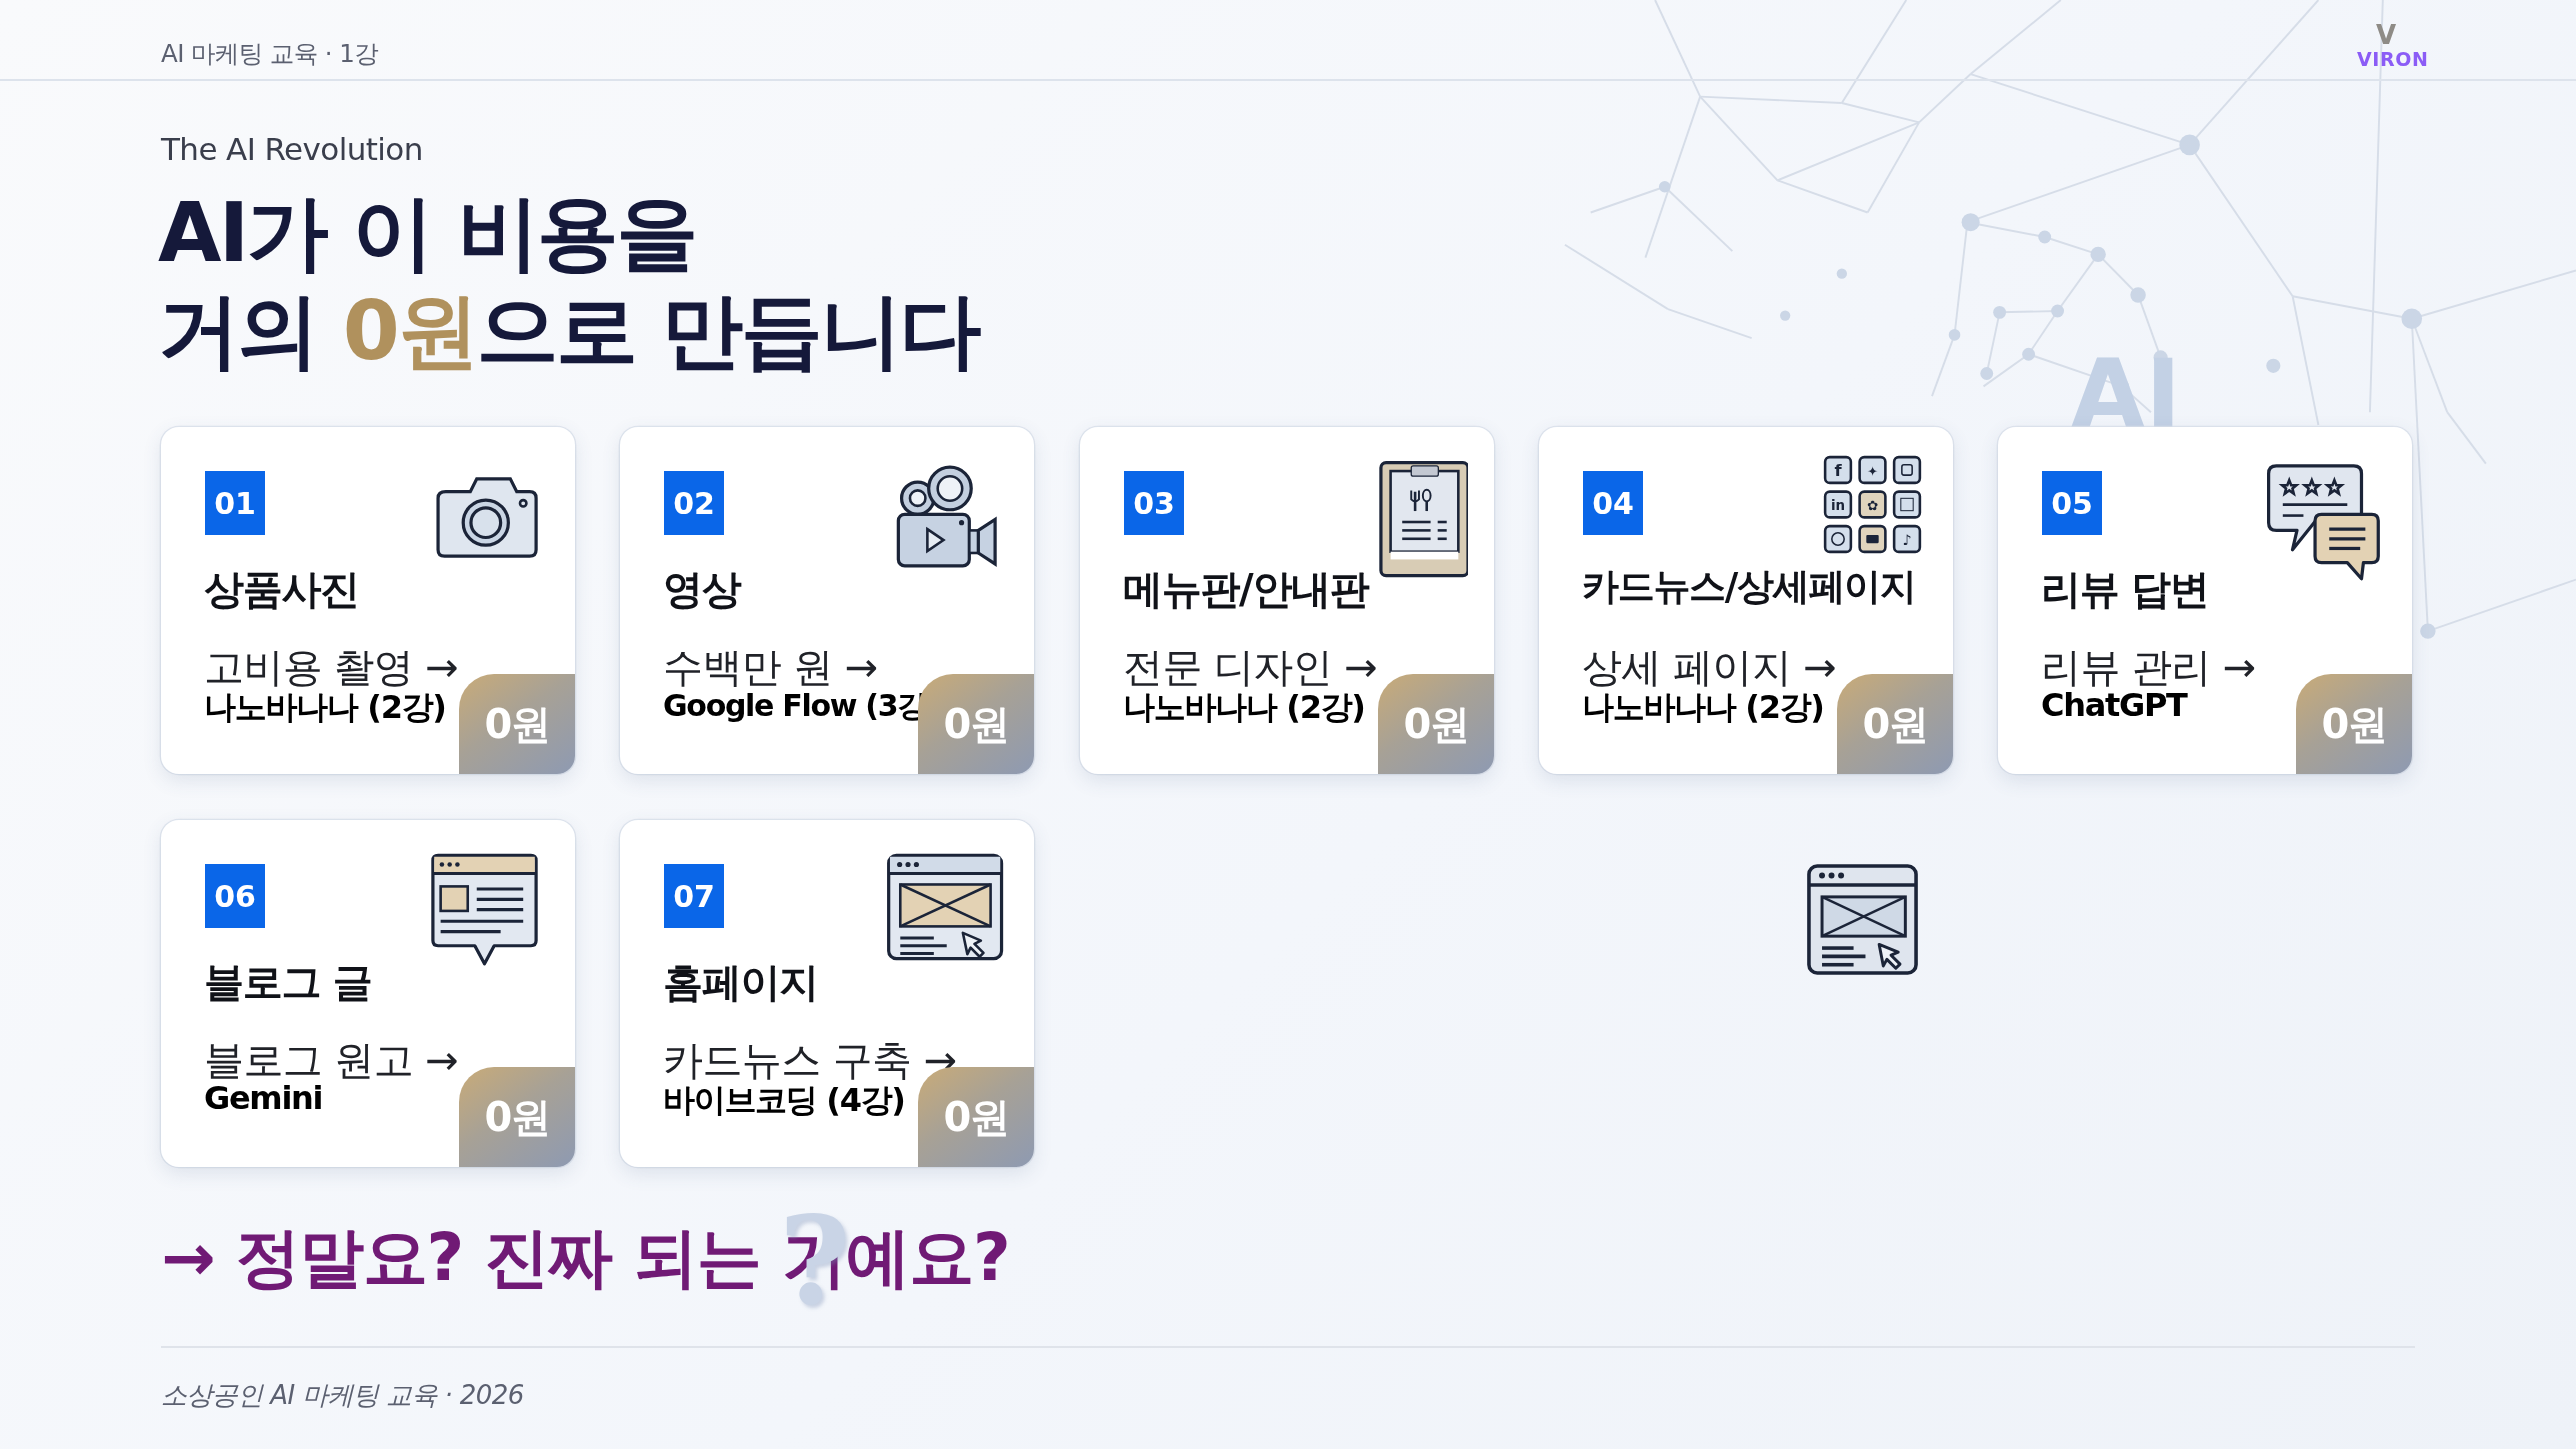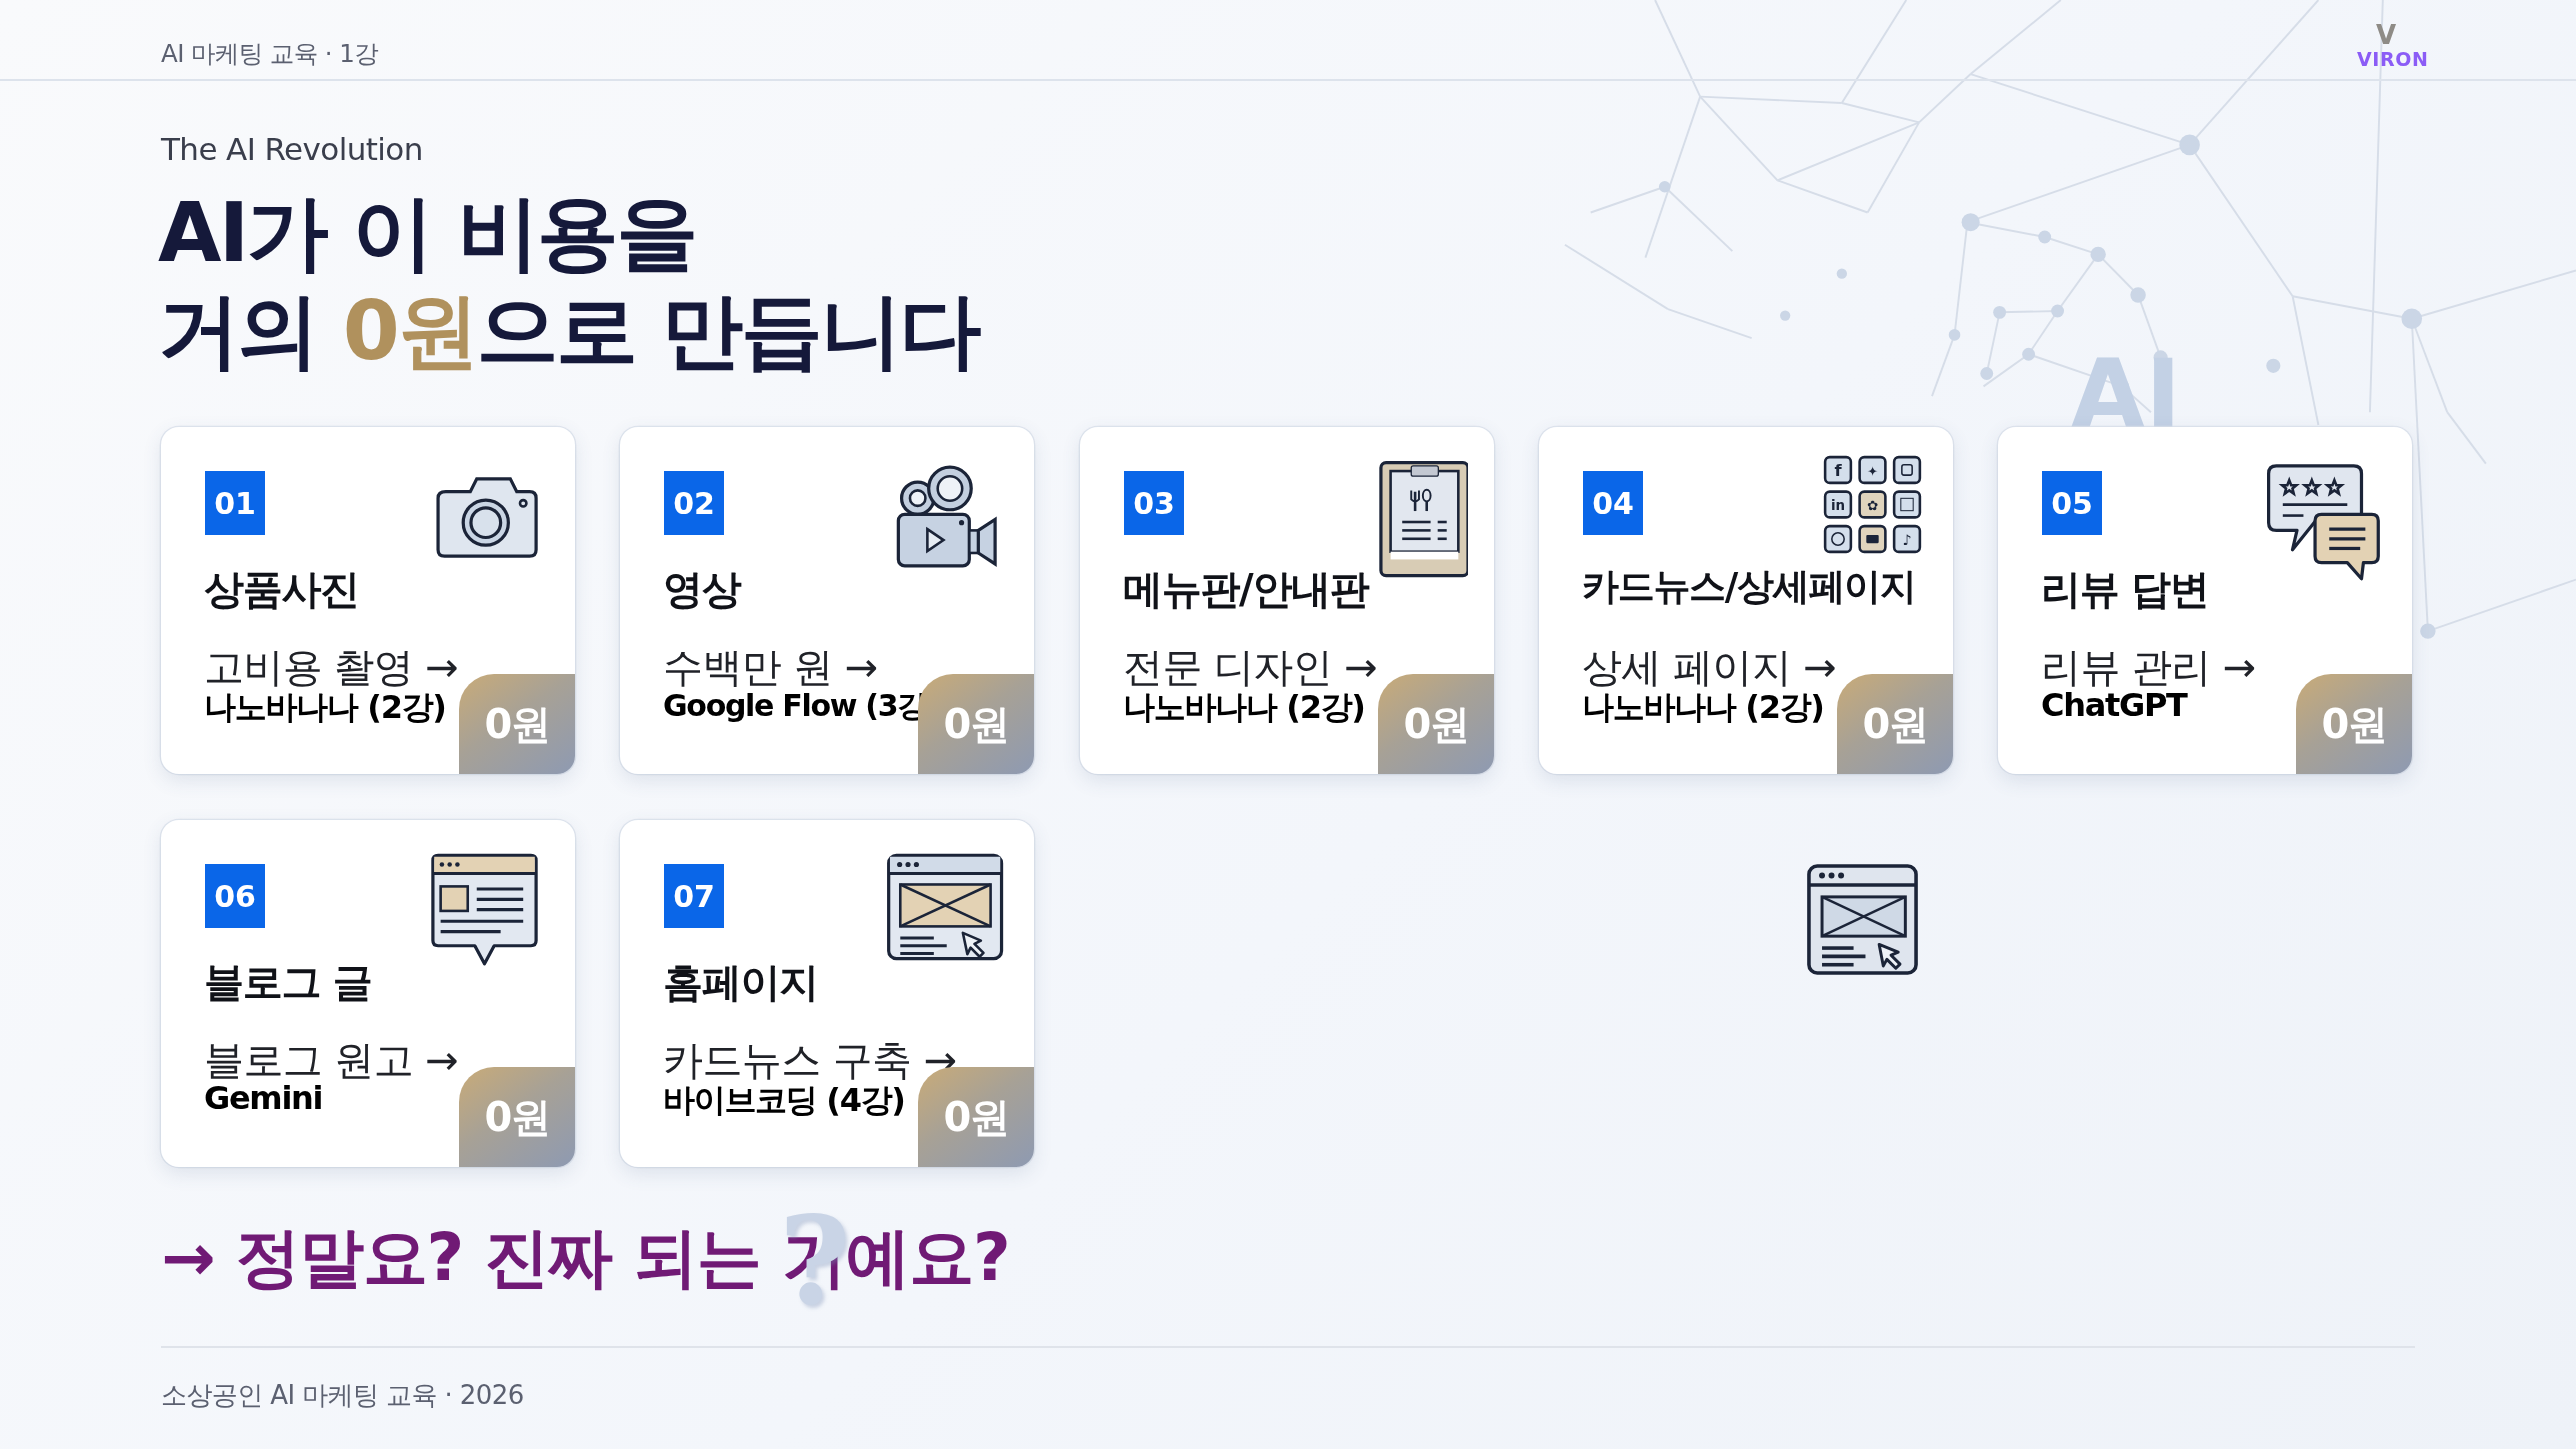--- a/index.html
+++ b/index.html
@@ -30,21 +30,21 @@
   .price-tab { position:absolute; right:0; bottom:0; width:116px; height:100px; border-top-left-radius:35px;
     background: linear-gradient(145deg, #c9ab78 0%, #a7a196 45%, #8e9ab2 100%);
     color:#fff; font-size:40px; font-weight:bold; display:flex; align-items:center; justify-content:center; letter-spacing:-1.3px; }
 
   .floating-icon { position:absolute; left:1803px; top:860px; width:119px; height:119px; }
 
   .question { position:absolute; left:161px; top:1214px; font-size:65px; font-weight:bold; color:#701a75; letter-spacing:-1.3px; white-space:nowrap;text-align:right; }
   .qmark { position:absolute; left:779px; top:1188px; font-size:122px; font-weight:bold; color:#c9d4e6; font-family:"DejaVu Serif", serif;
     text-shadow: 2.6px 2.6px 3.9px rgba(120,140,180,0.35); }
   .footer-line { position:absolute; left:161px; top:1346px; width:2254px; height:1.9px; background:#dfe3ea; }
-  .footer-text { position:absolute; left:161px; top:1378px; font-size:26px; color:#5b6070; letter-spacing:-0.6px; }
+  .footer-text { position:absolute; left:161px; top:1378px; font-size:26px; color:#5b6070; letter-spacing:-0.6px;font-style:italic; }
 </style>
 </head>
 <body>
 
 <svg class="bg-net" viewBox="0 0 4000 2250">
   <g stroke="#d6dde8" stroke-width="3" fill="none">
     <line x1="2570" y1="0" x2="2640" y2="150"></line>
       <line x1="2640" y1="150" x2="2555" y2="400"></line>
     <line x1="2640" y1="150" x2="2860" y2="160"></line>
       <line x1="2860" y1="160" x2="2980" y2="190"></line>

